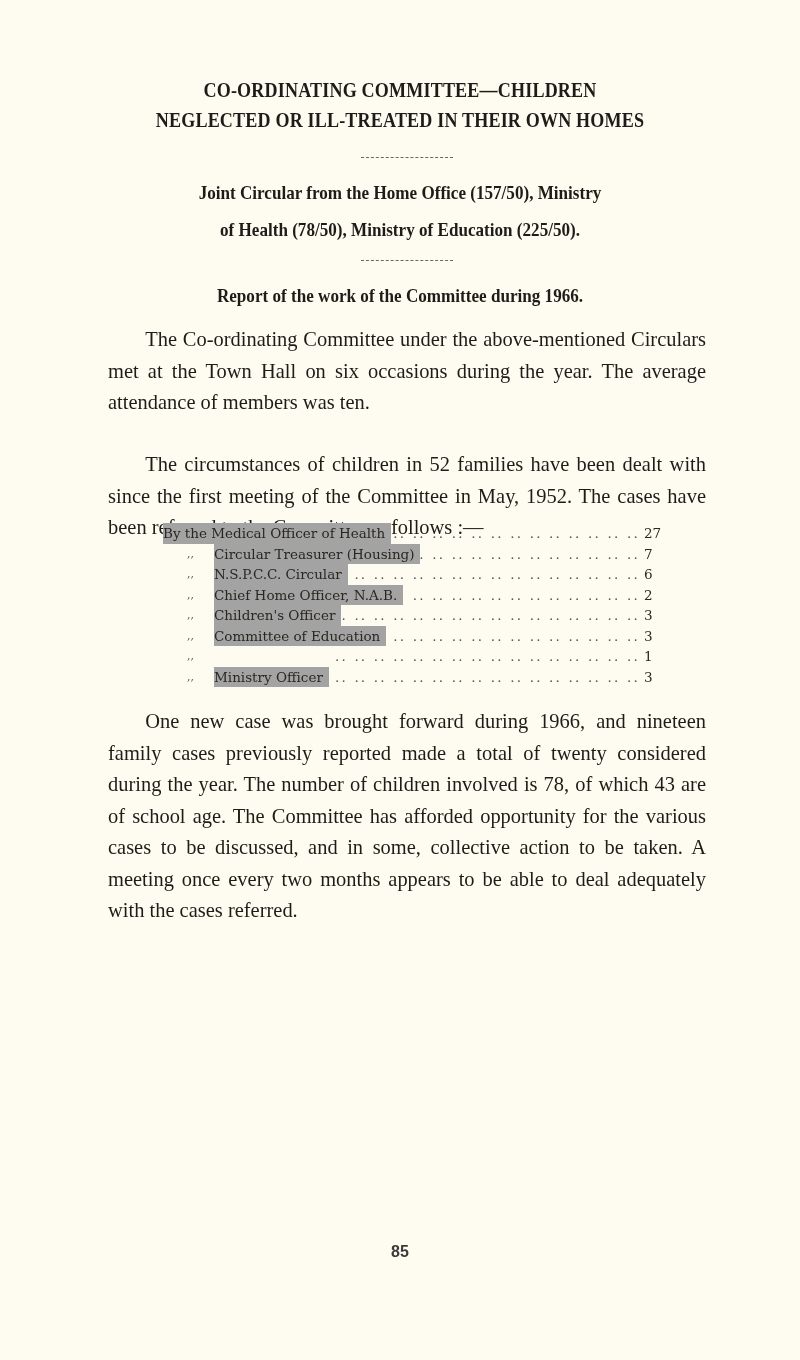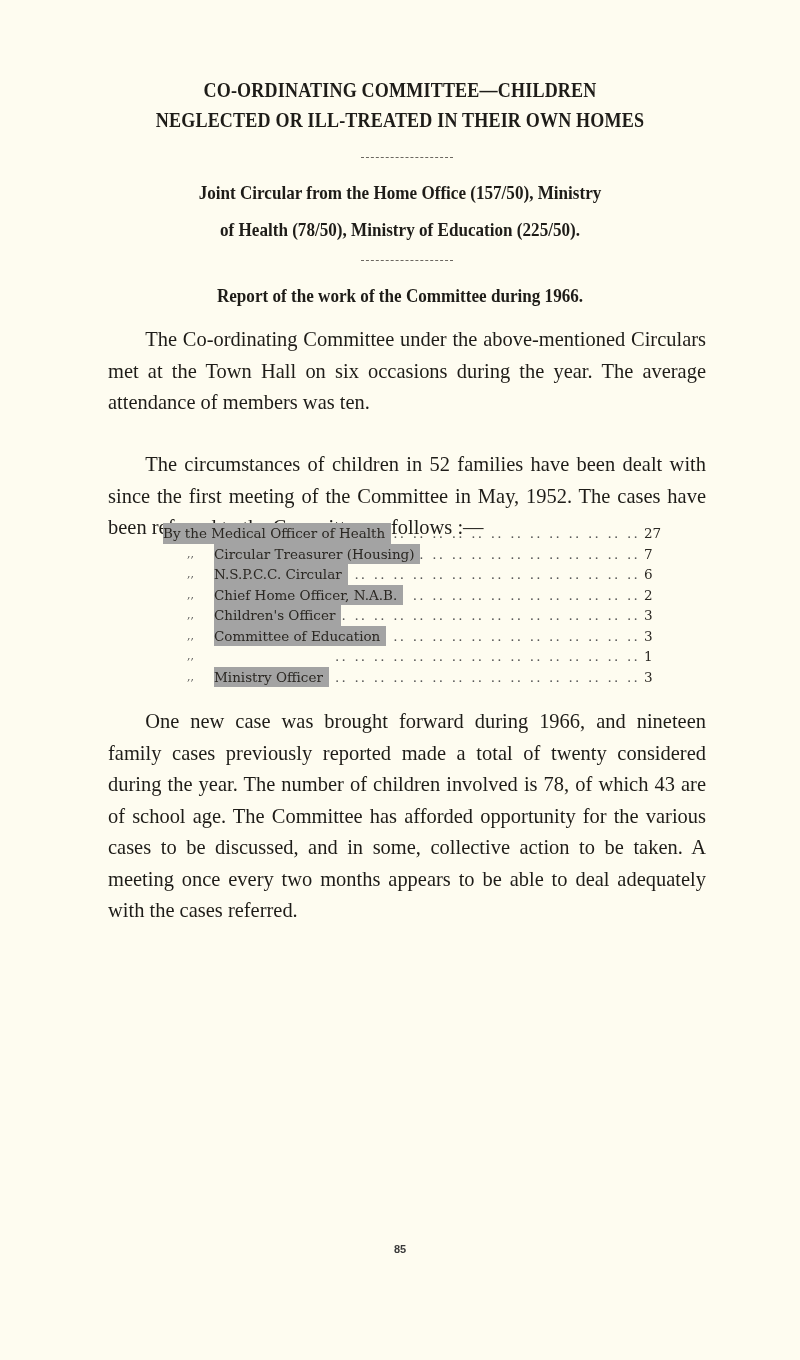--- a/index.html
+++ b/index.html
@@ -38,21 +38,21 @@
     font-family: "DejaVu Serif", serif; font-size: 13.5px; color: #2a2722;
   }
   .row { position: relative; height: 20.5px; line-height: 20.5px; white-space: nowrap; }
   .row .ditto { position: absolute; left: 24px; color: #555; font-size: 11px; }
   .row .label { position: absolute; left: 51px; background: #a3a3a3; padding-right: 6px; z-index: 1; }
   .row .label.first { left: 0; }
   .row .leader { position: absolute; left: 0; right: 28px; overflow: hidden; letter-spacing: 2.2px; text-align: right; color: #555; }
   .row .num { position: absolute; right: 0; width: 24px; text-align: left; }
   .pageno {
     position: absolute; left: 0; width: 800px; top: 1243px; text-align: center;
-    font-family: "Liberation Sans", sans-serif; font-weight: bold; font-size: 11px; color: #3a3a3a;
+    font-family: "Liberation Sans", sans-serif; font-weight: bold; font-size: 16px; color: #3a3a3a;
   }
 </style>
 </head>
 <body>
 
 <div>
 
   <div class="title" style="top:78px;">CO-ORDINATING COMMITTEE—CHILDREN</div>
   <div class="title" style="top:108px;">NEGLECTED OR ILL-TREATED IN THEIR OWN HOMES</div>
 

